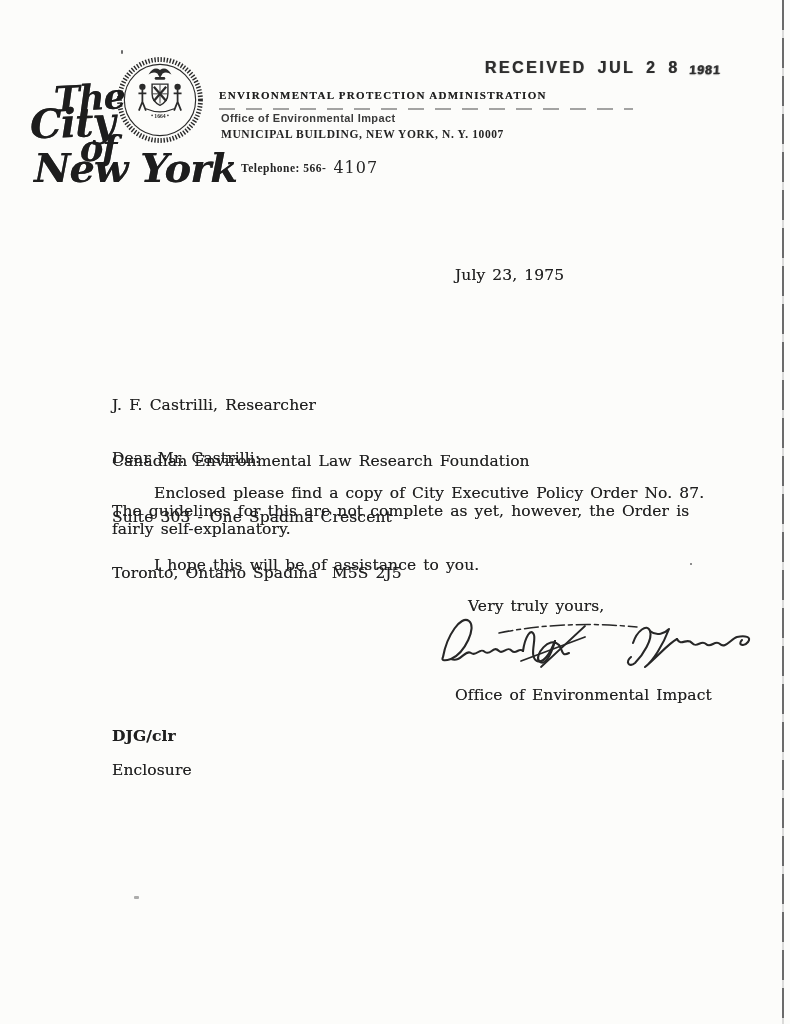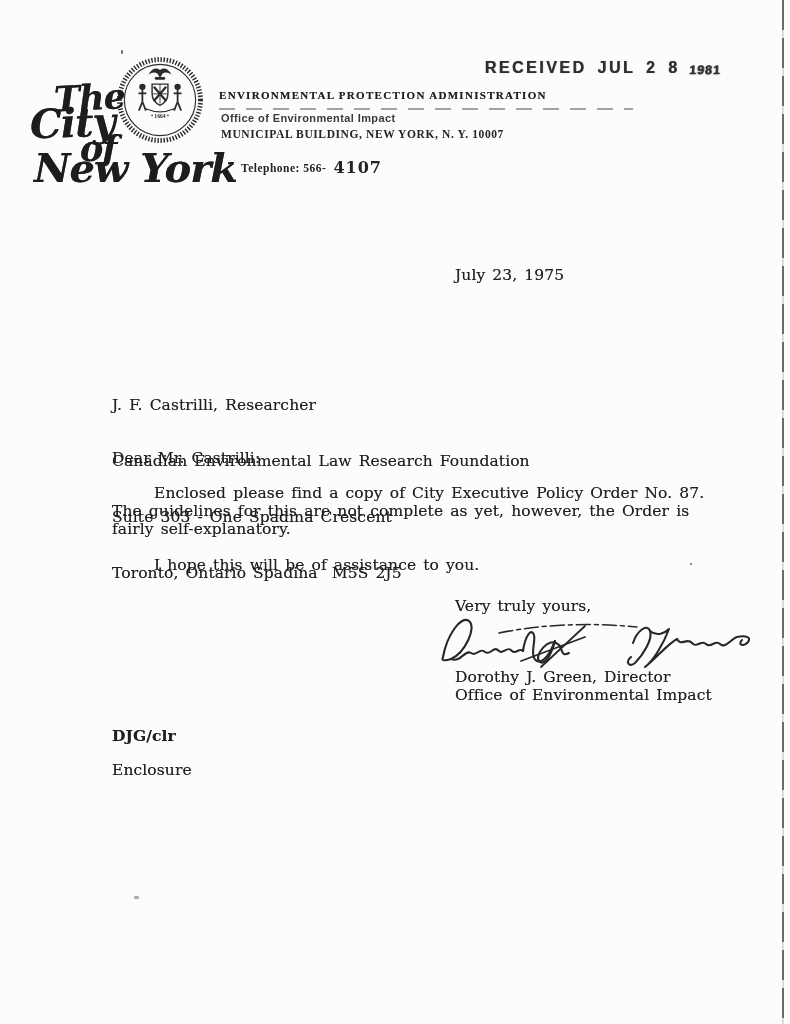--- a/index.html
+++ b/index.html
@@ -62,38 +62,38 @@
     left:221px;top:128px;
     font-family:"Liberation Serif", serif;font-weight:700;
     font-size:11.5px;letter-spacing:.6px;color:#242424;
   }
   .lh-phone{
     left:221px;top:146px;
     font-family:"Liberation Serif", serif;font-weight:700;
     font-size:11.5px;letter-spacing:.5px;color:#242424;
   }
   .lh-phone-number{
-    font-family:"DejaVu Serif", serif;font-weight:700;
+    font-family:"DejaVu Serif", serif;font-weight:400;
     font-size:16px;letter-spacing:1px;margin-left:7px;vertical-align:-1px;
   }
 
   
   .typed{
     font-family:"DejaVu Serif", serif;font-size:15.5px;color:#1f1f1f;
     word-spacing:2px;letter-spacing:.1px;
     text-shadow:0 0 0.5px rgba(31,31,31,.55);
   }
   .l-date{left:455px;top:266px;}
   .recipient{left:112px;top:359px;line-height:18.6px;}
   .l-salutation{left:112px;top:449px;}
   .l-b1{left:154px;top:484px;}
   .l-b2{left:112px;top:502px;}
   .l-b3{left:112px;top:520px;text-align:right;}
   .l-b4{left:154px;top:556px;}
-  .l-closing{left:455px;top:597px;text-align:center;}
+  .l-closing{left:468px;top:597px;text-align:center;}
   .l-signer1{left:455px;top:668px;}
   .l-signer2{left:455px;top:686px;}
   .l-ref{left:112px;top:726px;font-weight:bold;}
   .l-enc{left:112px;top:761px;}
 
   
   .sig-svg{left:437px;top:609px;width:322px;height:62px;}
 
   
   .edge-line{
@@ -188,21 +188,20 @@
       <path d="M118,32 C114,46 108,58 102,52 C97,47 112,26 122,36 C126,41 124,48 132,44"></path>
       <path d="M62,24 C100,16 150,13 200,18" stroke-width="1.5" stroke-dasharray="14,4,4,4"></path>
       <path d="M148,17 L104,58" stroke-width="1.8"></path>
       <path d="M84,52 L148,28" stroke-width="1.8"></path>
       <path d="M196,34 C200,22 210,14 213,22 C216,30 206,46 198,54 C192,59 188,53 194,48"></path>
       <path d="M213,22 C220,28 228,24 232,20 C226,36 216,52 208,58 C220,48 232,34 240,30"></path>
       <path d="M240,30 C244,38 250,28 255,34 C260,40 264,30 269,35 C274,40 278,30 283,35 C288,40 294,30 300,28 C308,26 315,28 311,33 C307,38 300,36 305,31"></path>
     </g>
   </svg>
 
-  <div class="abs typed l-signer1">Dorothy J. Green, Director</div>
   <div class="abs typed l-signer2">Office of Environmental Impact</div>
 
   <div class="abs typed l-ref">DJG/clr</div>
   <div class="abs typed l-enc">Enclosure</div>
 
   <div class="abs edge-line"></div>
   <div class="speck speck-a"></div>
   <div class="speck speck-b"></div>
   <div class="speck speck-c"></div>
 

